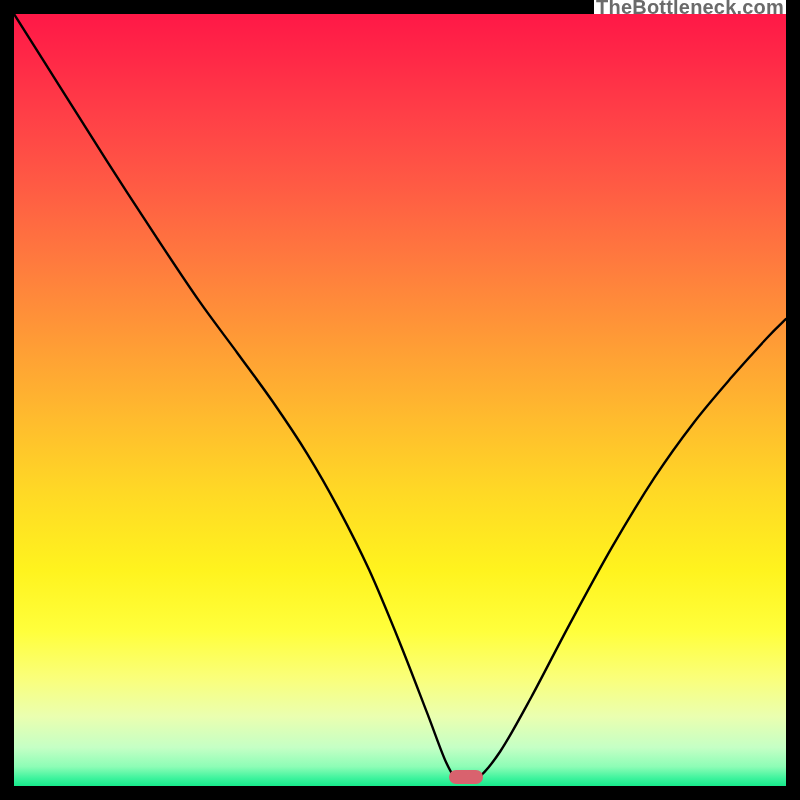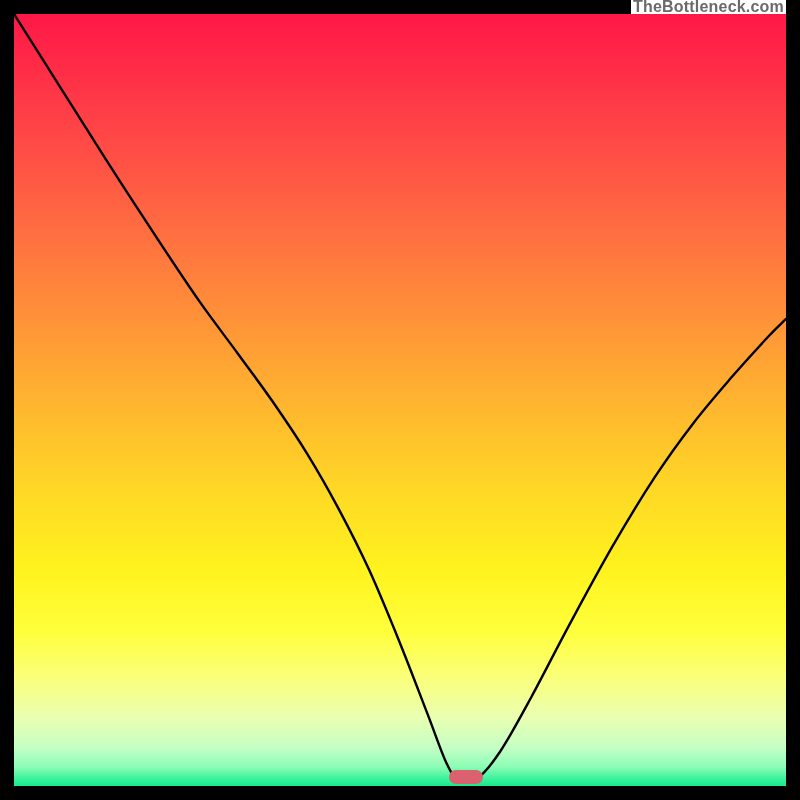--- a/index.html
+++ b/index.html
@@ -59,21 +59,21 @@
   .watermark {
     position: absolute;
     top: 0;
     right: 14px;
     height: 14px;
     line-height: 14px;
     padding: 0 2px;
     background: #ffffff;
     color: #6a6a6a;
     font-family: Arial, Helvetica, sans-serif;
-    font-size: 16px;
+    font-size: 20px;
     font-weight: 600;
     letter-spacing: 0.2px;
   }
 </style>
 </head>
 <body>
 
 <div class="stage">
 
   <div class="frame top"></div>

